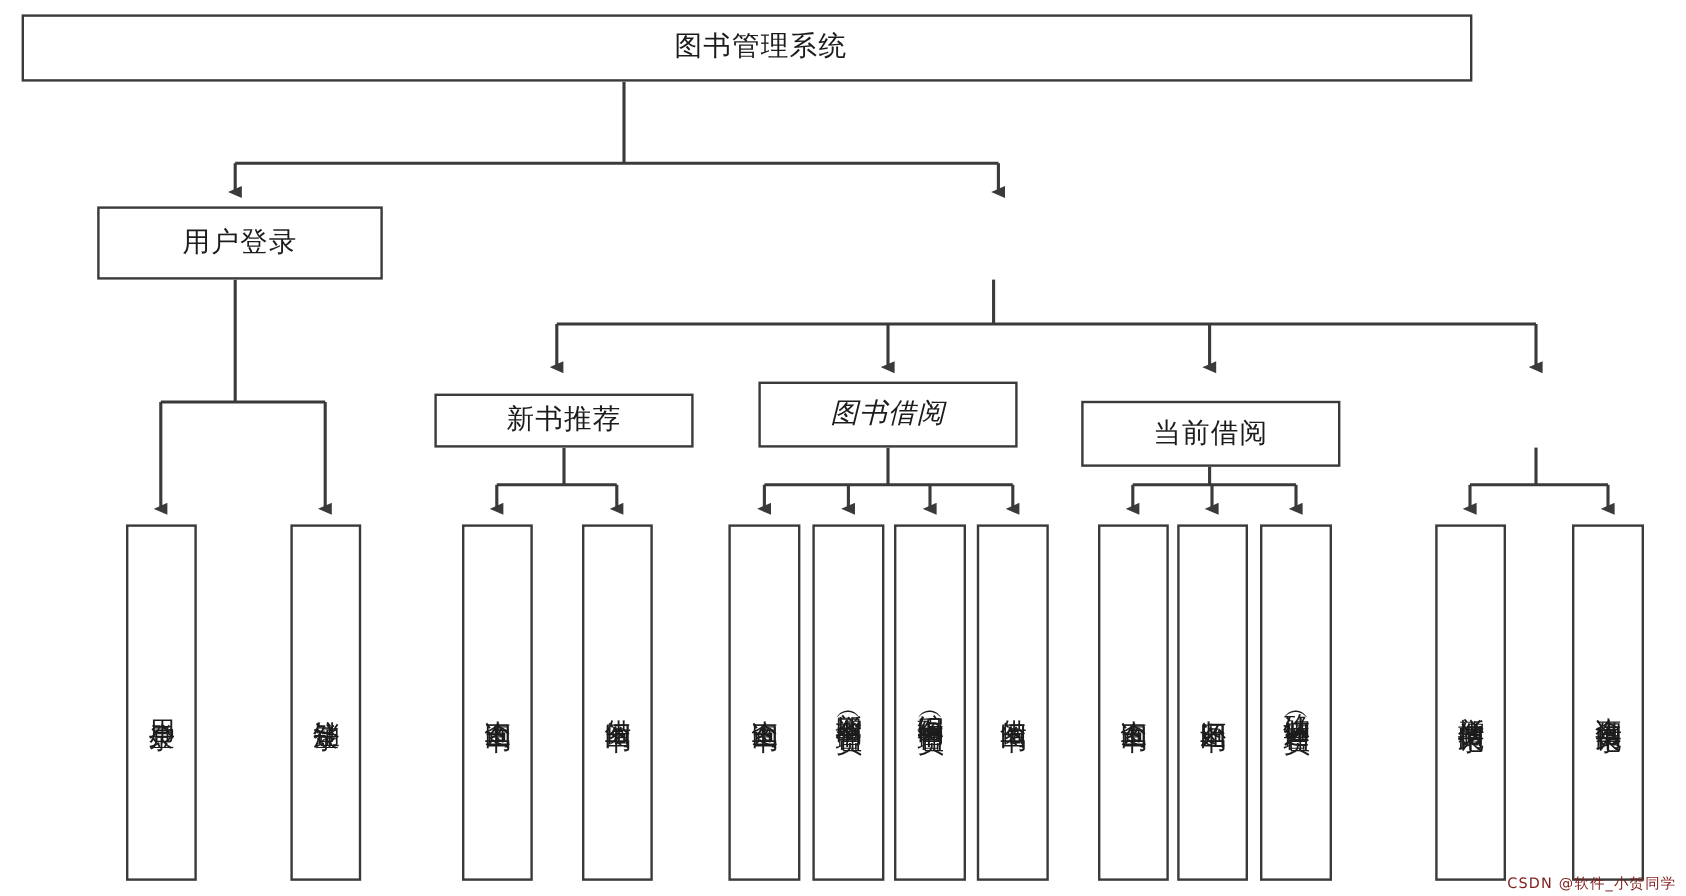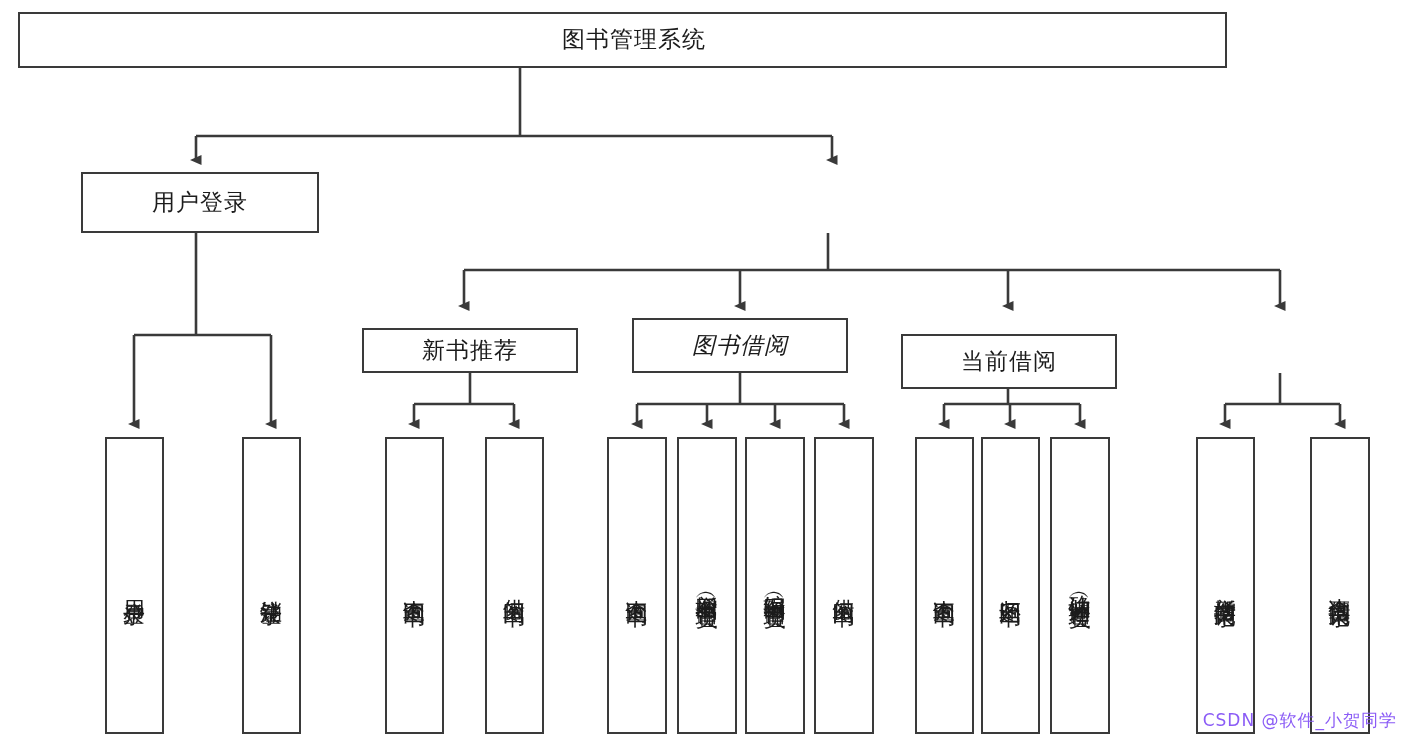--- a/index.html
+++ b/index.html
@@ -56,23 +56,23 @@
   }
   .node-v .vtext {
     writing-mode: vertical-rl;
     text-orientation: upright;
     display: block;
     max-height: 100%;
   }
   #watermark {
     position: absolute;
     right: 8px;
-    bottom: 15px;
-    font-size: 17px;
-    color: #8b5cf6;
+    bottom: 2px;
+    font-size: 12px;
+    color: #7f1d1d;
     letter-spacing: 1px;
     white-space: nowrap;
     z-index: 3;
   }
 </style>
 </head>
 <body>
 
 <div id="canvas">
 

